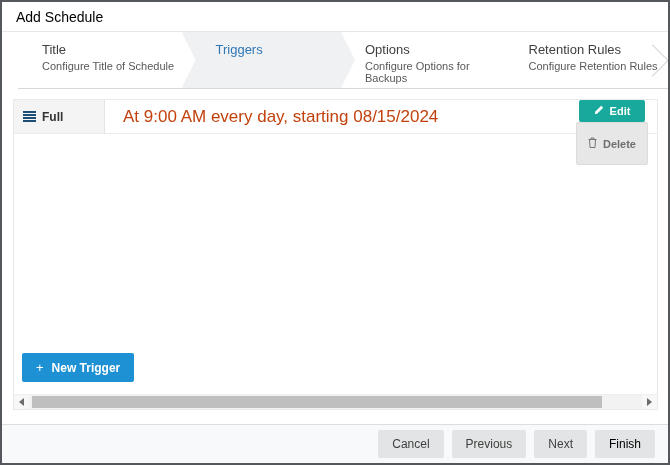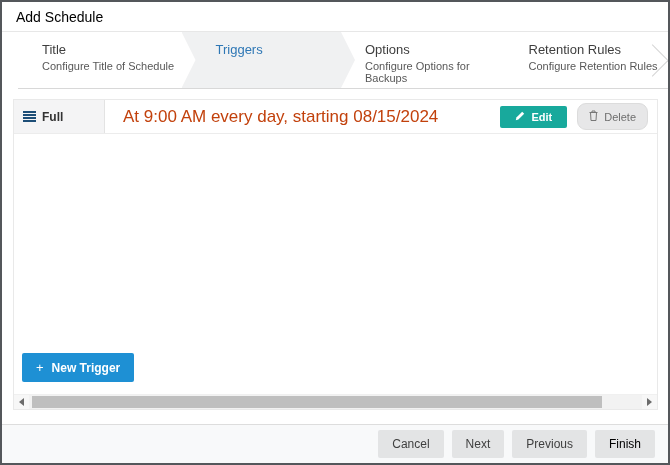--- a/index.html
+++ b/index.html
@@ -83,36 +83,37 @@
     font-size: 12px; font-weight: bold; color: #333;
   }
   .drag-icon { display: inline-flex; cursor: grab; }
   .row-desc {
     flex: 1;
     display: flex; align-items: center;
     padding-left: 18px;
     font-size: 17px; color: #c2410c;
   }
   .row-actions {
-    display: flex; align-items: center; gap: 10px;
+    display: flex; align-items: center; gap: 0;
     padding-right: 9px;
+    flex-direction: column;
   }
   .btn-edit {
     display: inline-flex; align-items: center; gap: 6px;
     background: #18a99c; color: #fff;
     border: none; border-radius: 2px;
     font-family: inherit; font-size: 11px; font-weight: bold;
     padding: 5px 15px; cursor: pointer;
   }
   .btn-delete {
     display: inline-flex; align-items: center; gap: 6px;
     background: #e7e7e8; color: #6e6e6e;
-    border: 1px solid #dcdcdc; border-radius: 9px;
+    border: 1px solid #dcdcdc; border-radius: 2px;
     font-family: inherit; font-size: 11px;
-    padding: 6px 11px; cursor: pointer;
+    padding: 14px 11px; cursor: pointer; font-weight: bold;
   }
   
   .hscroll {
     position: absolute; left: 0; right: 0; bottom: 0; height: 15px;
     display: flex; align-items: stretch;
     background: #f7f7f7;
     border-top: 1px solid #f0f0f0;
   }
   .scroll-arrow {
     width: 15px;
@@ -242,18 +243,18 @@
     </div>
   </div>
 
   <button class="btn-new-trigger">
     <span class="plus-glyph">+</span>
     <span>New Trigger</span>
   </button>
 
   <div class="footer">
     <button class="btn-footer">Cancel</button>
+    <button class="btn-footer">Previous</button>
     <button class="btn-footer">Next</button>
-    <button class="btn-footer">Previous</button>
     <button class="btn-footer disabled" disabled="">Finish</button>
   </div>
 
 </div>
 
 </body></html>

